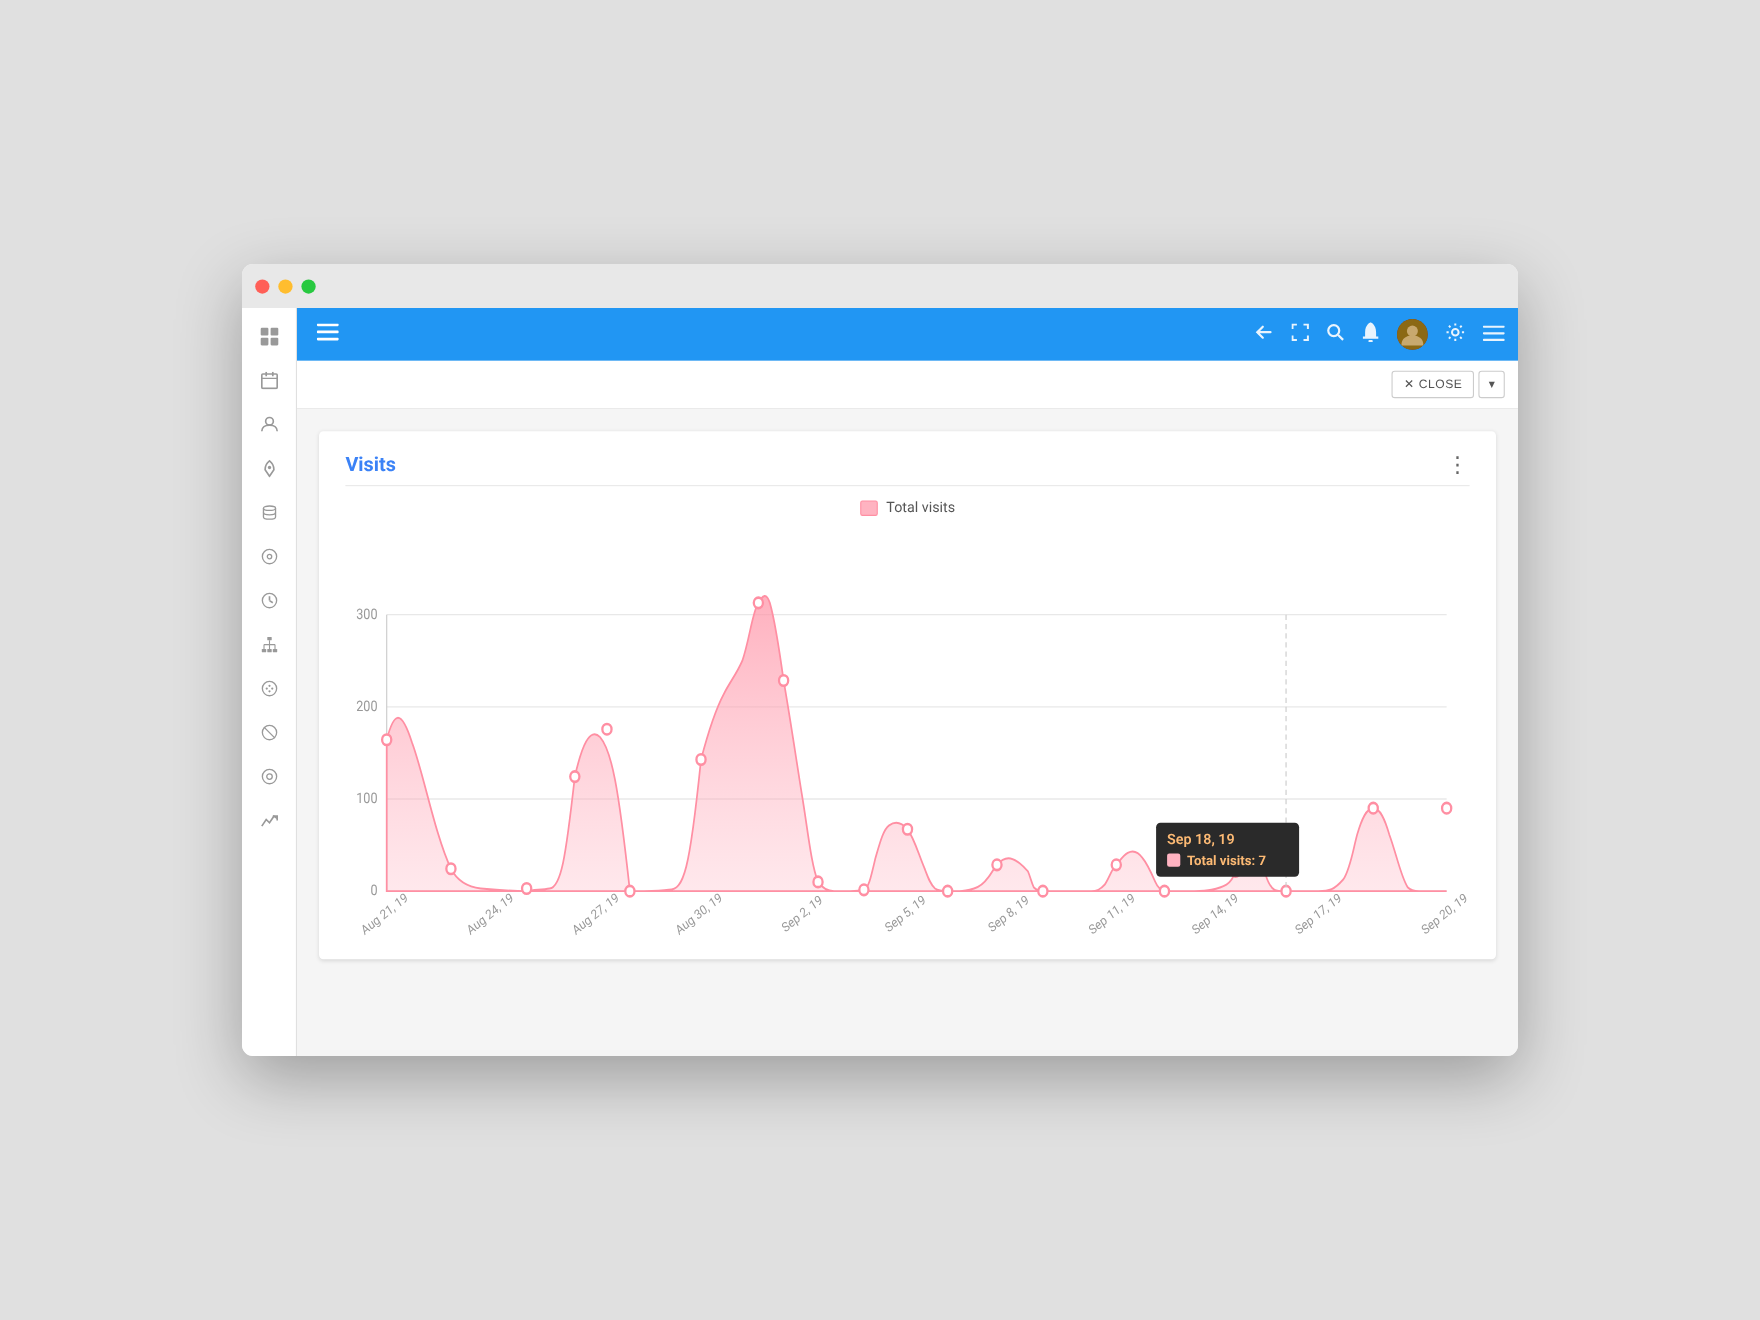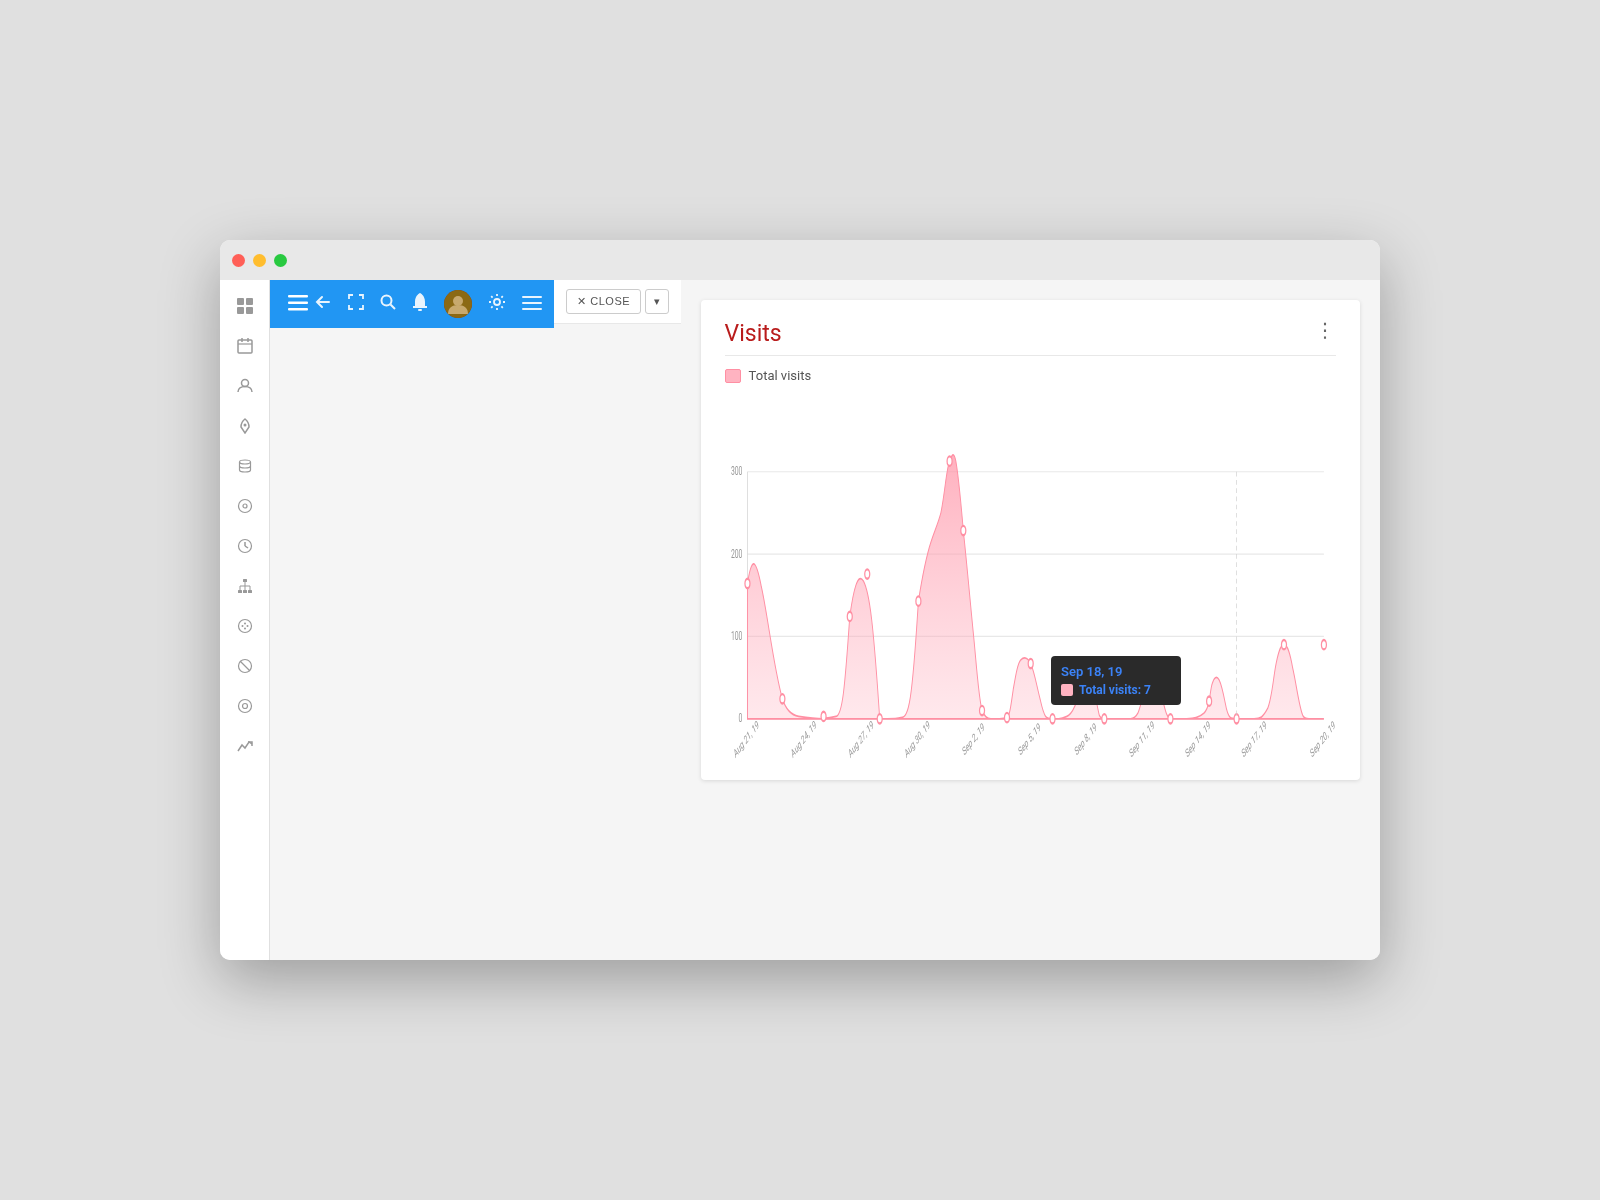--- a/index.html
+++ b/index.html
@@ -71,21 +71,21 @@
       border-radius: 4px;
       cursor: pointer;
       color: #666;
       font-size: 16px;
     }
 
     
     .main-area {
       flex: 1;
       display: flex;
-      flex-direction: row;
+      flex-direction: column;
       overflow: hidden;
     }
 
     
     .topbar {
       height: 48px;
       background: #2196F3;
       display: flex;
       align-items: center;
       padding: 0 12px;
@@ -179,39 +179,39 @@
       display: flex;
       flex-direction: column;
     }
     .chart-header {
       display: flex;
       justify-content: space-between;
       align-items: flex-start;
       margin-bottom: 8px;
     }
     .chart-title {
-      font-size: 23px;
-      font-weight: 400;
-      color: #b91c1c;
+      font-size: 18px;
+      font-weight: 700;
+      color: #3b82f6;
     }
     .more-icon {
       color: #666;
       font-size: 20px;
       cursor: pointer;
       line-height: 1;
       letter-spacing: 1px;
     }
     .chart-divider {
       border: none;
       border-top: 1px solid #e8e8e8;
       margin-bottom: 12px;
     }
     .chart-legend {
       display: flex;
-      justify-content: flex-start;
+      justify-content: center;
       align-items: center;
       gap: 8px;
       margin-bottom: 24px;
     }
     .legend-box {
       width: 16px;
       height: 14px;
       background: #ffb3c1;
       border: 1px solid #ff8fa3;
       border-radius: 2px;
@@ -228,21 +228,21 @@
     }
     svg.chart {
       width: 100%;
       height: 100%;
     }
 
     
     .tooltip {
       position: absolute;
       background: #2a2a2a;
-      color: #3b82f6;
+      color: #fdba74;
       border-radius: 4px;
       padding: 8px 10px;
       font-size: 12px;
       pointer-events: none;
       min-width: 130px;
     }
     .tooltip-title {
       font-weight: 600;
       font-size: 13px;
       margin-bottom: 4px;

